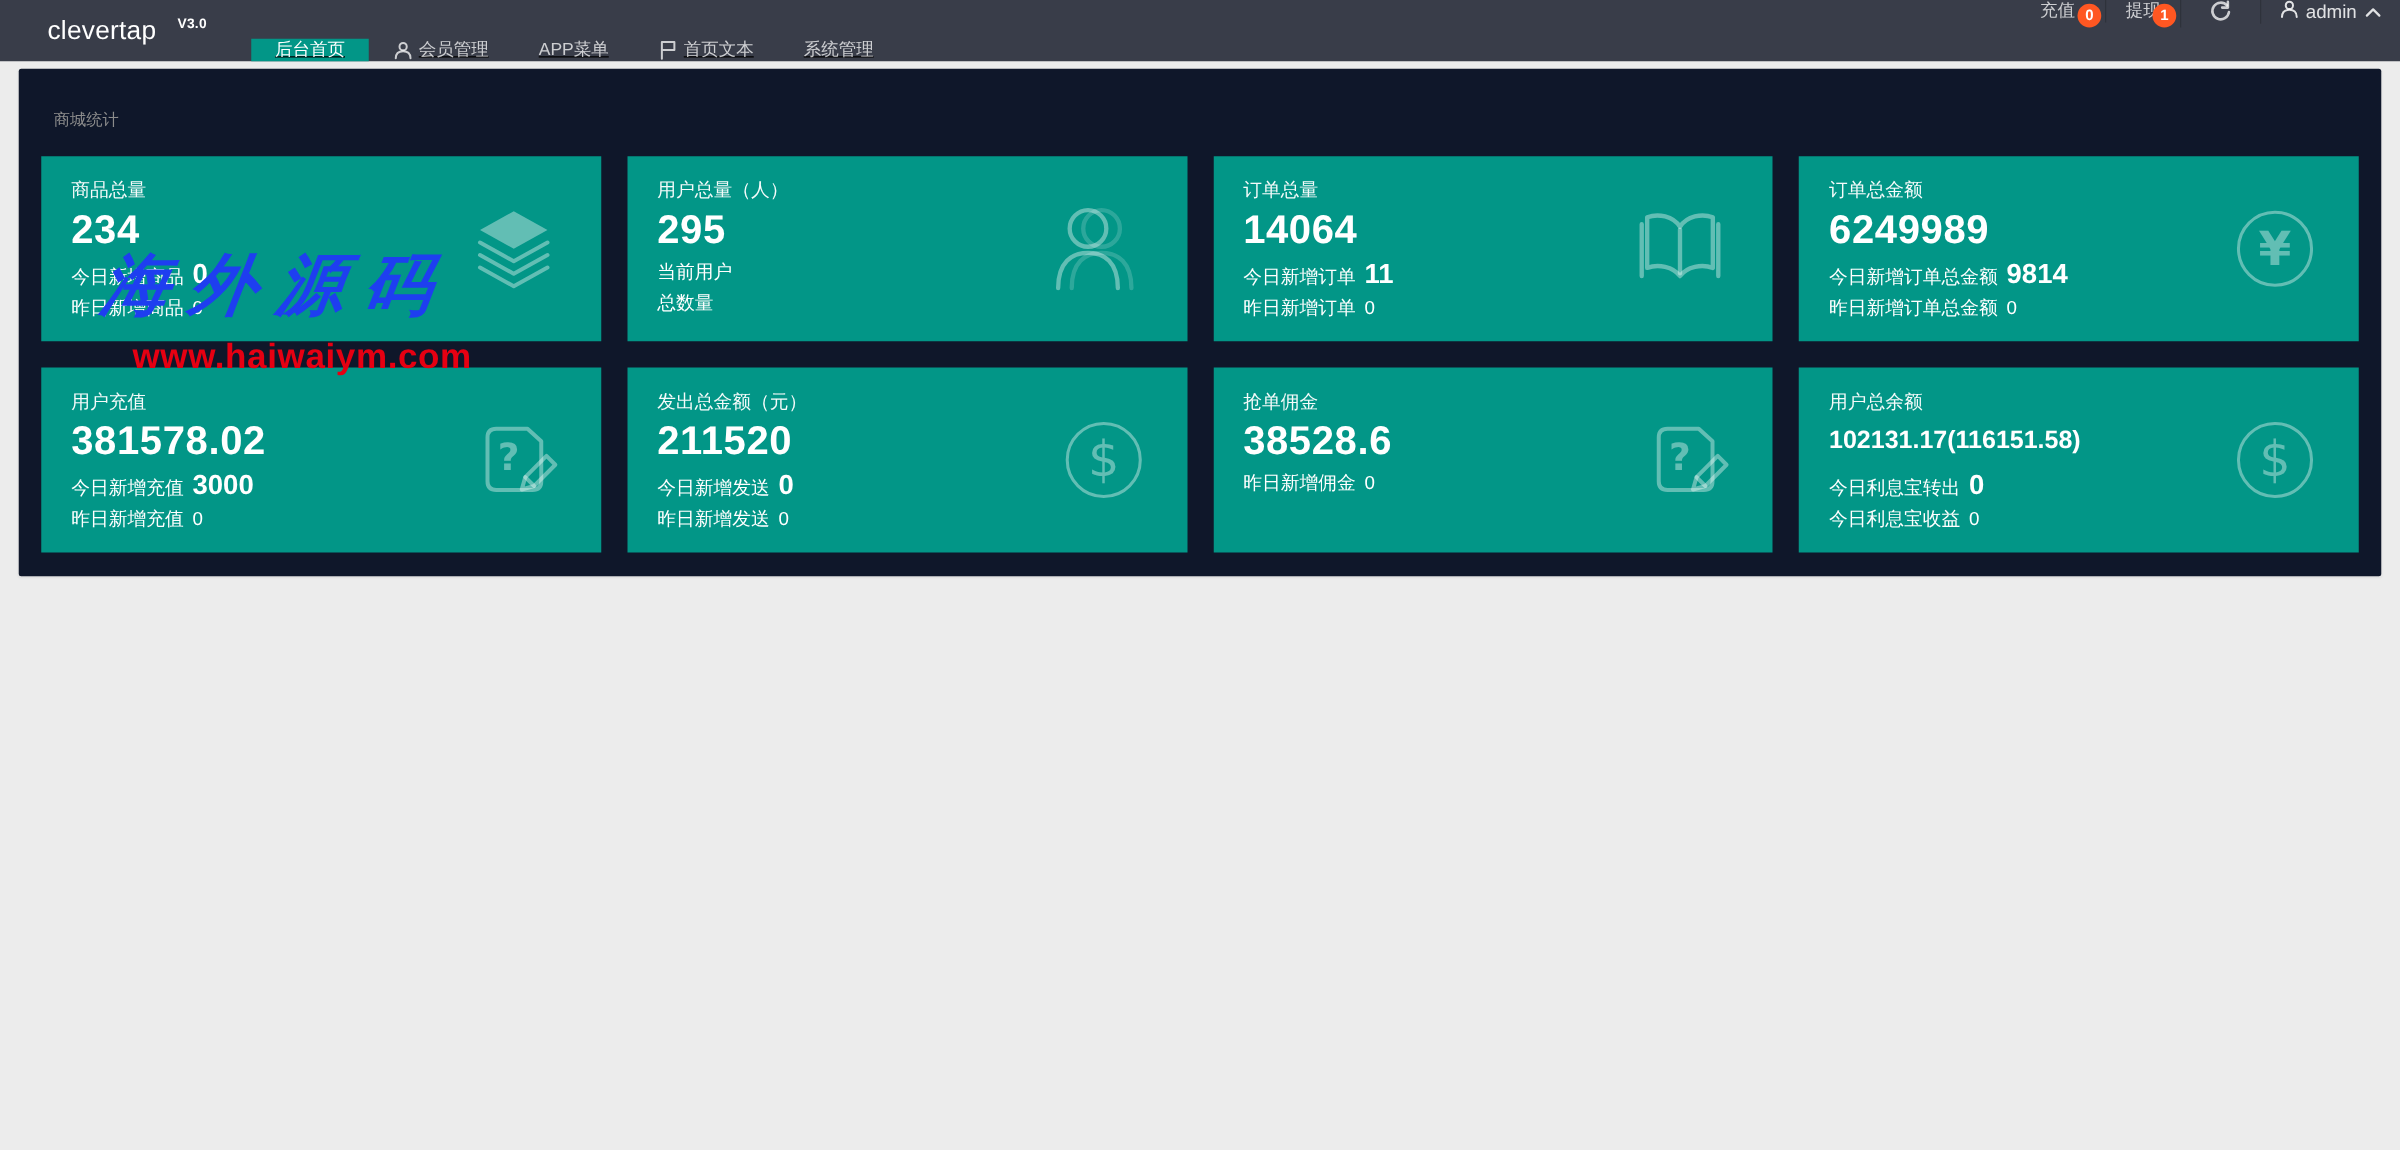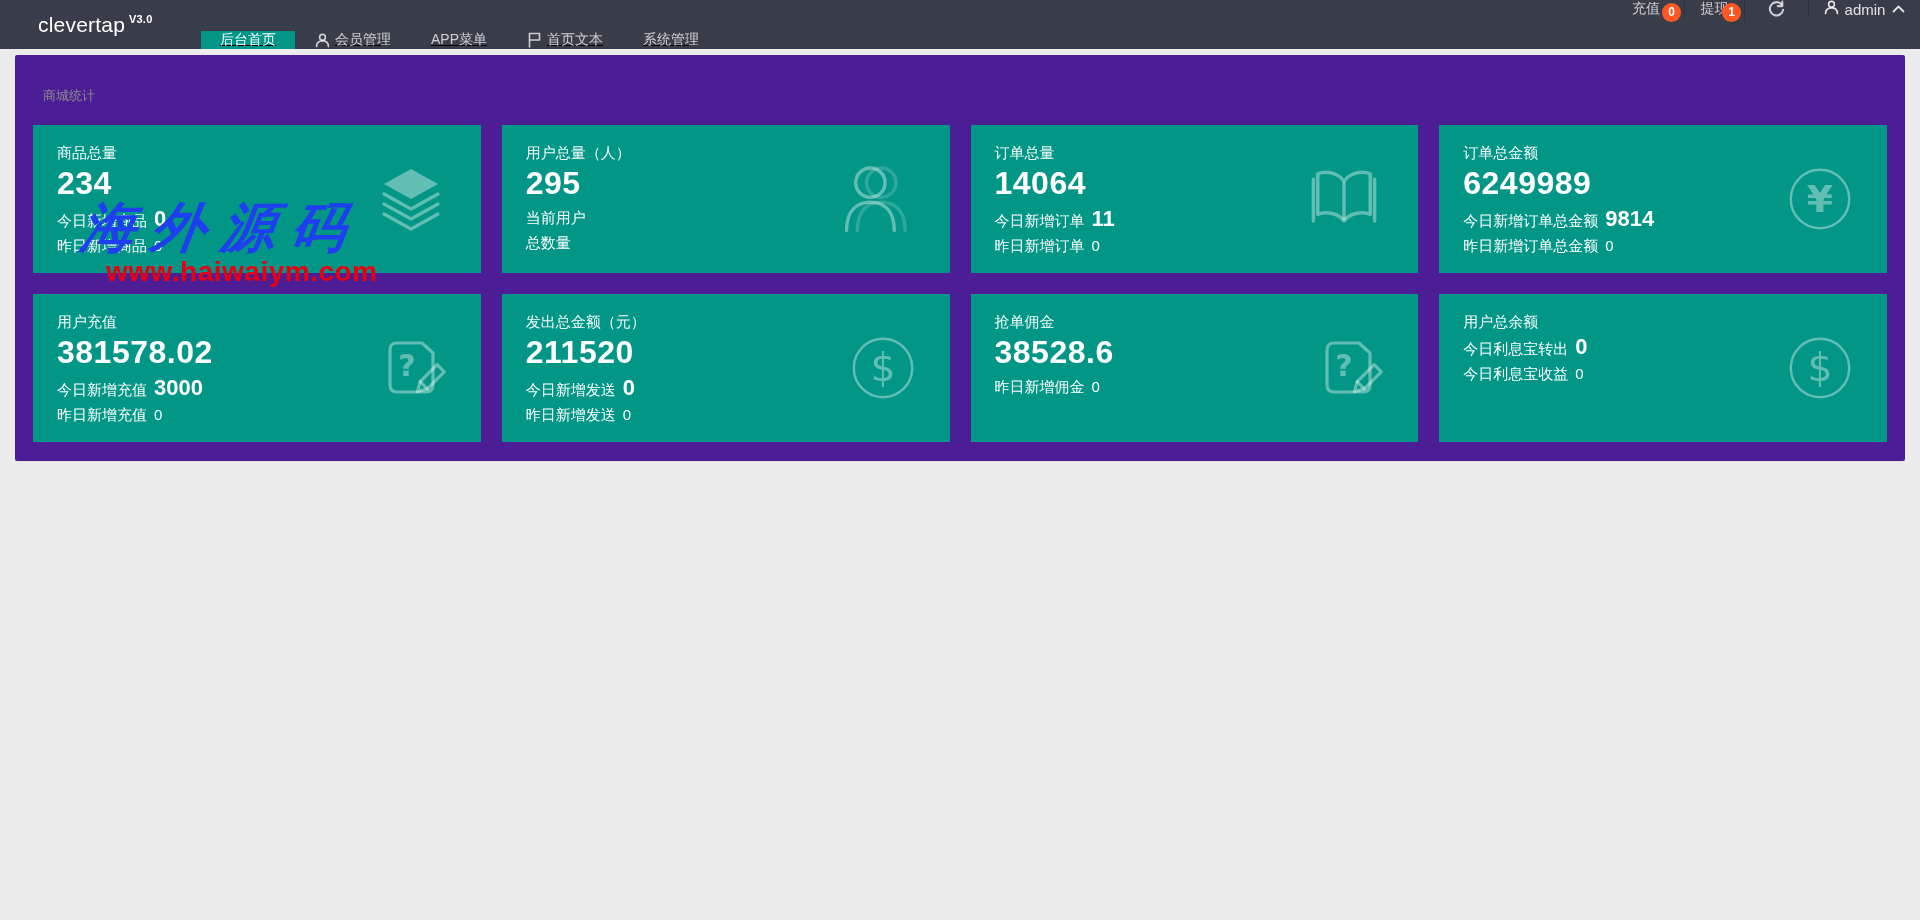--- a/index.html
+++ b/index.html
@@ -10,59 +10,59 @@
     --nav-text:rgba(255,255,255,.75);
     --icon-stroke:rgba(255,255,255,.38);
   }
   *{margin:0;padding:0;box-sizing:border-box;}
   html,body{width:1920px;height:920px;overflow:hidden;}
   body{background:var(--page-bg);font-family:"Liberation Sans","DejaVu Sans",sans-serif;position:relative;}
 
   
   .navbar{height:49px;background:var(--navbar);display:flex;align-items:stretch;position:relative;}
   .logo{width:201px;padding-left:38px;display:flex;align-items:center;color:#fff;font-size:21px;letter-spacing:.2px;}
-  .logo sup{font-size:11px;margin-left:4px;transform:translateY(-6px);font-weight:bold;}
+  .logo sup{font-size:11px;margin-left:17px;transform:translateY(-6px);font-weight:bold;}
   .nav-menu{display:flex;align-items:flex-end;text-decoration:underline;}
   .nav-item{display:flex;align-items:center;padding:0 20px;color:var(--nav-text);font-size:14px;cursor:pointer;white-space:nowrap;}
   .nav-item.active{background:var(--teal);color:#fff;padding:0 19px;}
   .nav-item .mi{display:inline-flex;margin-right:5px;}
   .nav-right{position:absolute;right:0;top:0;height:34px;display:flex;align-items:flex-start;}
   .nav-cell{position:relative;display:flex;align-items:center;justify-content:center;color:var(--nav-text);font-size:14px;border-left:1px solid rgba(0,0,0,.18);cursor:pointer;}
   .nav-cell.c-recharge{width:76px;border-left:none;}
   .nav-cell.c-withdraw{width:60px;}
   .nav-cell.c-refresh{width:64px;}
   .nav-cell.c-admin{width:112px;color:rgba(255,255,255,.85);font-size:15px;}
   .nav-badge{position:absolute;top:3px;right:3px;min-width:19px;height:19px;border-radius:50%;background:var(--badge);color:#fff;font-size:12px;line-height:19px;text-align:center;font-weight:bold;}
   .c-admin .mi{margin-right:6px;}
   .chev{margin-left:7px;display:inline-flex;}
   .nav-item svg,.nav-cell svg{stroke:currentColor;fill:none;stroke-width:1.6;stroke-linecap:round;stroke-linejoin:round;}
   .c-refresh svg{stroke-width:2.2;}
 
   
-  .panel{margin:6px 15px 0;background:#4c1d95;border-radius:2px;box-shadow:0 1px 2px rgba(0,0,0,.06);padding:32px 18px 24px;height:406px;}
+  .panel{margin:6px 15px 0;background:#0f172a;border-radius:2px;box-shadow:0 1px 2px rgba(0,0,0,.06);padding:32px 18px 24px;height:406px;}
   .panel-title{font-size:13px;color:#8c8c8c;margin:0 0 20px 10px;}
   .cards{display:grid;grid-template-columns:repeat(4,1fr);column-gap:14px;row-gap:20px;gap:21px;}
   .card{position:relative;background:var(--teal);color:#fff;height:148px;padding:20px 24px 0;overflow:hidden;}
   .card-label{font-size:15px;line-height:15px;color:rgba(255,255,255,.96);}
   .card-number{font-size:32px;line-height:36px;font-weight:bold;margin-top:5px;letter-spacing:.5px;}
   .card-number.small-num{font-size:20px;line-height:36px;letter-spacing:0;}
   .card-line{font-size:15px;line-height:16px;margin-top:9px;display:flex;align-items:baseline;}
   .card-line b{font-size:22px;line-height:18px;margin-left:7px;font-weight:bold;}
   .card-line .l4-value{margin-left:7px;font-size:15px;}
   .card-icon{position:absolute;right:34px;top:50%;transform:translateY(-50%);display:flex;align-items:center;}
   .card-icon svg *{stroke:var(--icon-stroke);fill:none;stroke-width:3.2;stroke-linecap:round;stroke-linejoin:round;}
   .card-icon svg .filled{fill:var(--icon-stroke);stroke:none;}
   .card-icon svg .thin{stroke-width:2.6;}
   .card-icon svg text{fill:var(--icon-stroke);stroke:none;font-family:"DejaVu Sans",sans-serif;}
   .card-icon svg .echo{opacity:.45;}
 
   
   .watermark{position:absolute;left:82px;top:198px;z-index:50;pointer-events:none;}
   .wm-cn{font-family:"DejaVu Serif","Liberation Serif",serif;font-style:italic;font-weight:bold;font-size:54px;line-height:58px;letter-spacing:16px;color:#1E3EF0;transform:skewX(-8deg);white-space:nowrap;}
-  .wm-url{font-size:28px;line-height:28px;font-weight:bold;color:#E60012;margin:2px 0 0 24px;letter-spacing:.5px;white-space:nowrap;}
+  .wm-url{font-size:28px;line-height:28px;font-weight:bold;color:#E60012;margin:15px 0 0 24px;letter-spacing:.5px;white-space:nowrap;}
 </style>
 </head>
 <body>
 
 <div class="navbar">
   <div class="logo">
     <span>clevertap</span>
       <sup>V3.0</sup>
   </div>
   <div class="nav-menu">
@@ -280,20 +280,21 @@
         <g transform="rotate(45 51 48)">
           <path d="M46 30 L56 30 L56 54 L51 63 L46 54 Z" stroke-width="3"></path>
           <path d="M46 54 L56 54" stroke-width="3"></path>
         </g>
       </svg>
     </div>
   </div>
 
   <div class="card">
     <div class="card-label">用户总余额</div>
+    <div class="card-number small-num">102131.17(116151.58)</div>
     <div class="card-line">
           <span class="l3-label">今日利息宝转出</span>
           <b class="l3-value">0</b>
         </div>
     <div class="card-line">
           <span class="l4-label">今日利息宝收益</span>
           <span class="l4-value">0</span>
         </div>
     <div class="card-icon">
 

